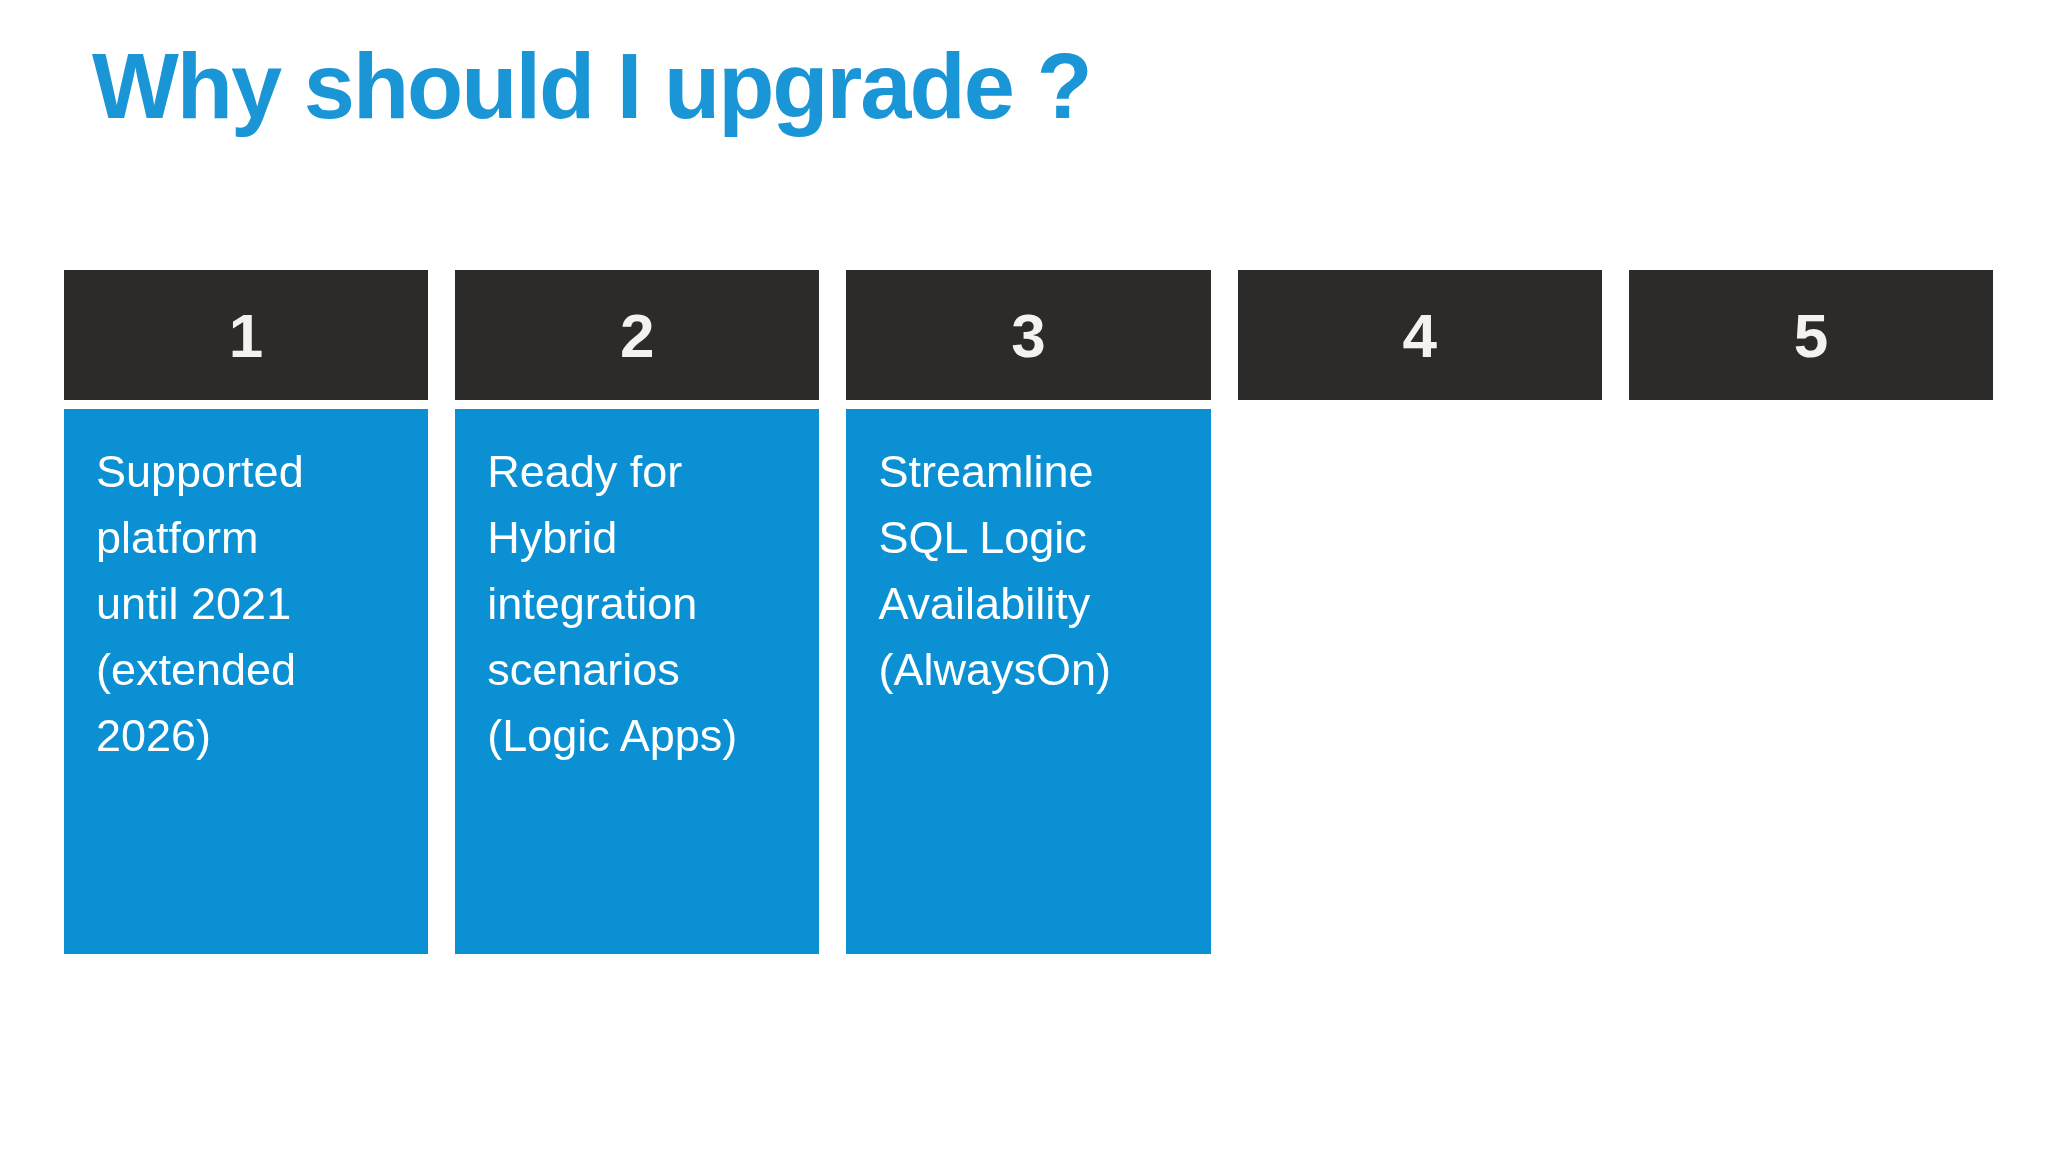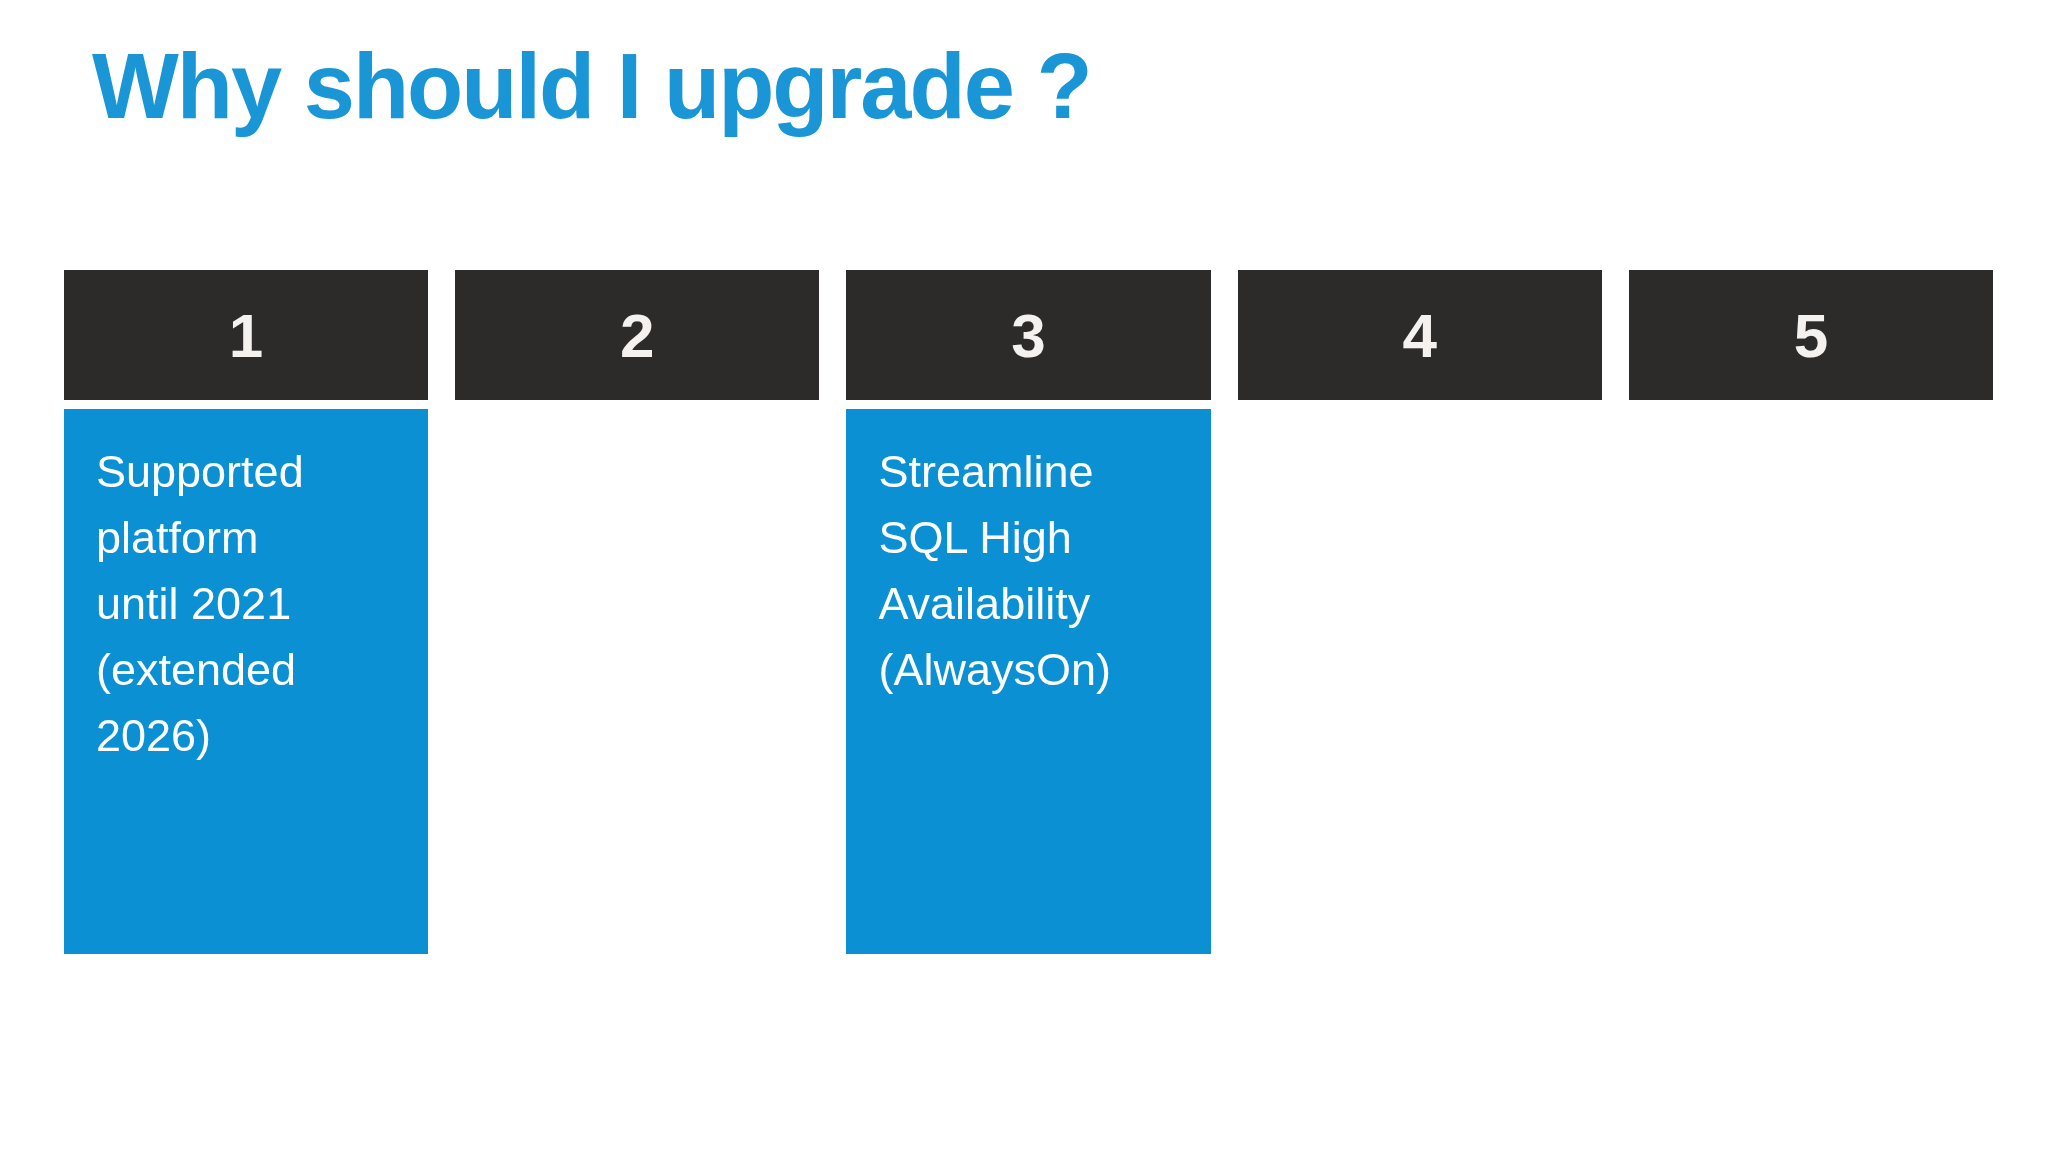--- a/index.html
+++ b/index.html
@@ -98,28 +98,33 @@
 platform
 until 2021
 (extended
 2026)</div>
   </div>
 
   <div class="card">
     <div class="card-header">
       <span class="card-number">2</span>
     </div>
+    <div class="card-body">Ready for
+Hybrid
+integration
+scenarios
+(Logic Apps)</div>
   </div>
 
   <div class="card">
     <div class="card-header">
       <span class="card-number">3</span>
     </div>
     <div class="card-body">Streamline
-SQL High
+SQL Logic
 Availability
 (AlwaysOn)</div>
   </div>
 
   <div class="card">
     <div class="card-header">
       <span class="card-number">4</span>
     </div>
   </div>
 

